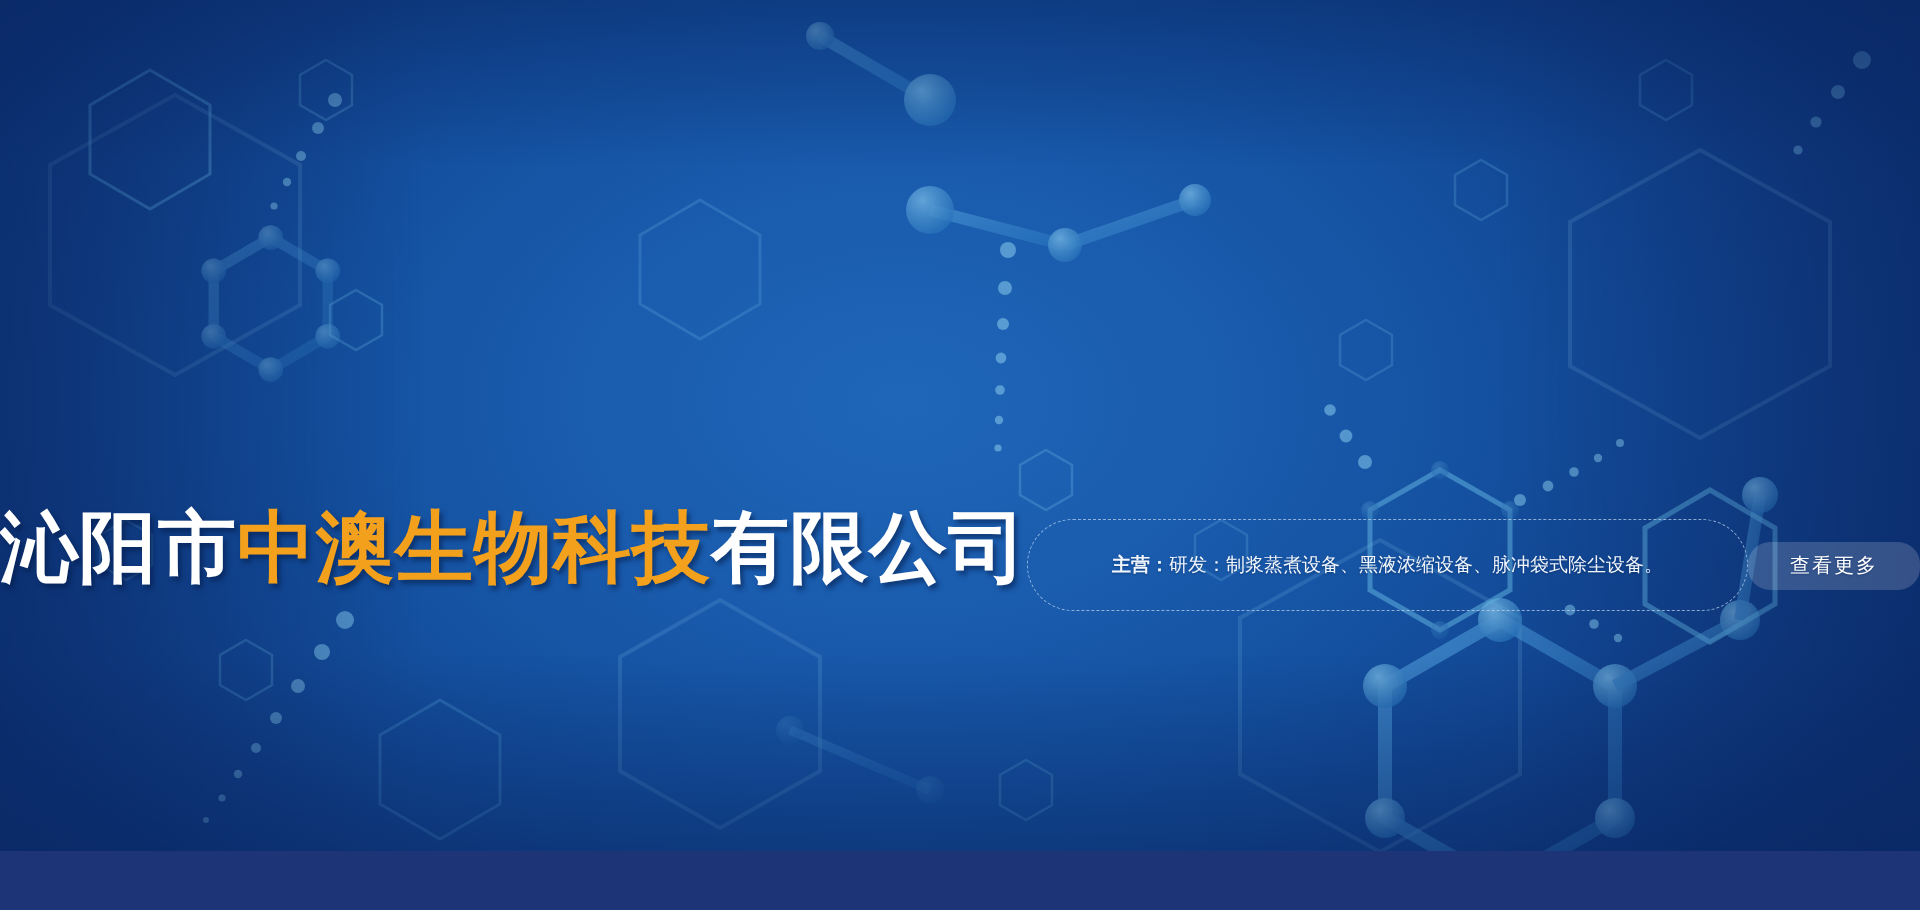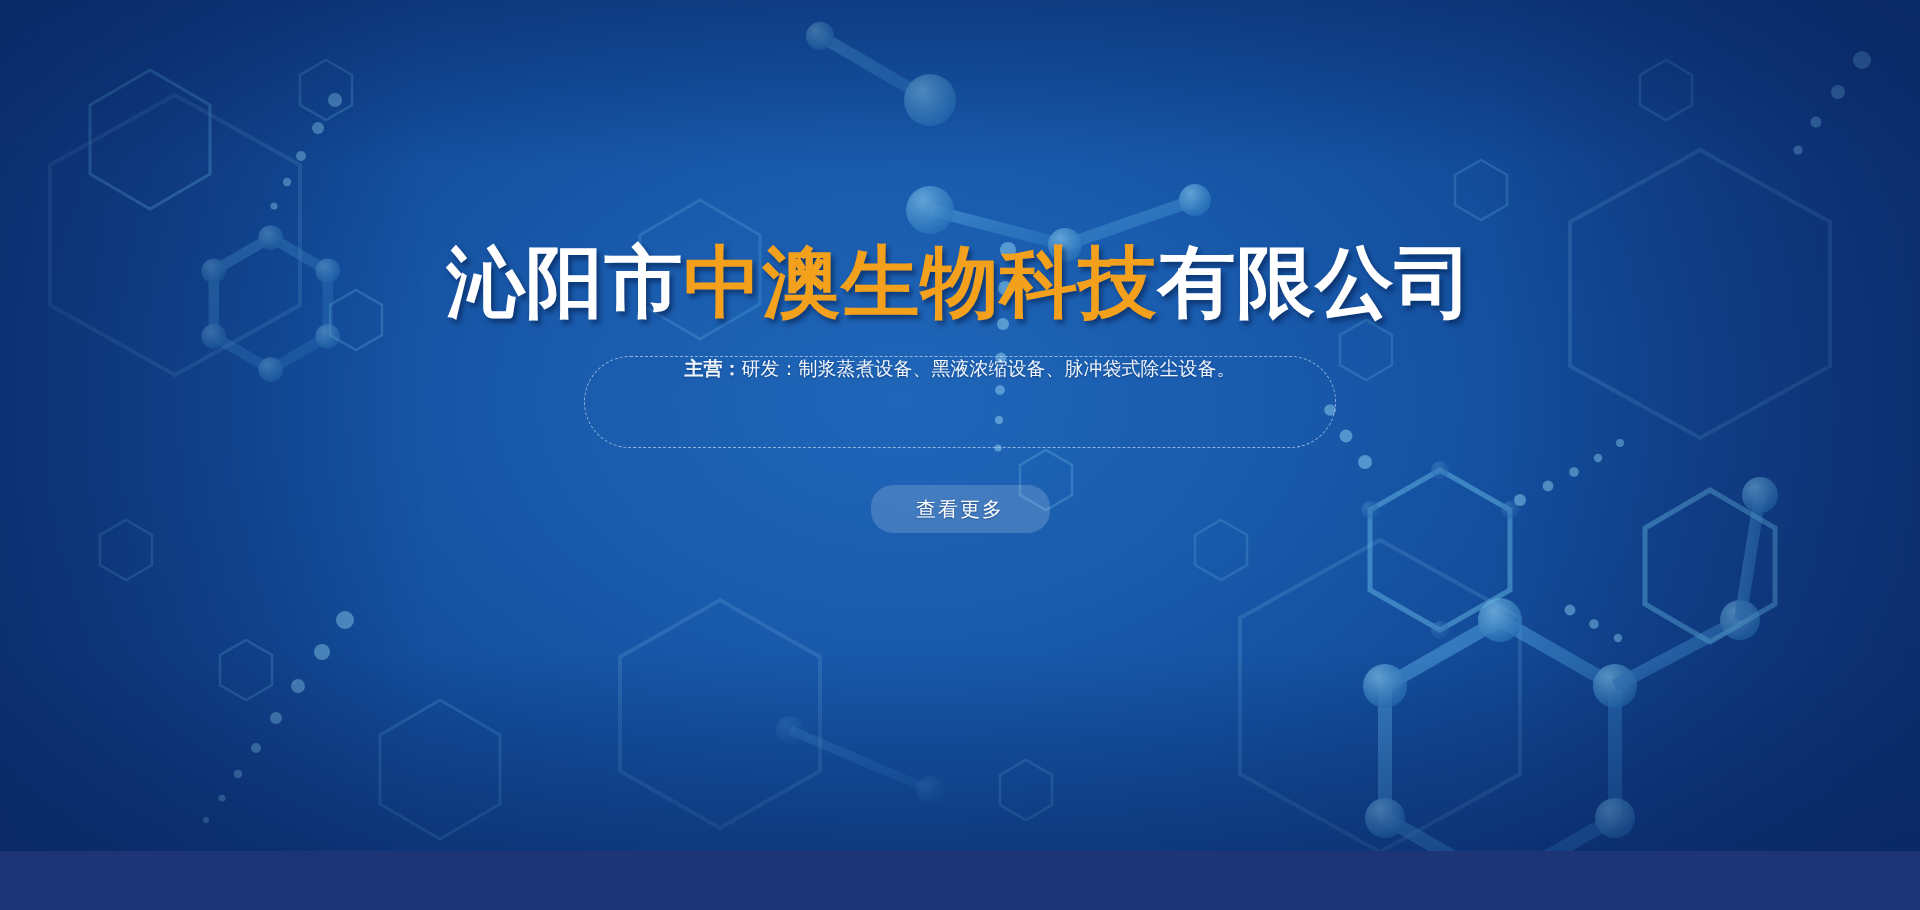--- a/index.html
+++ b/index.html
@@ -54,21 +54,21 @@
   }
 
   
   .content {
     position: absolute;
     left: 0;
     right: 0;
     top: 0;
     height: 851px;
     display: flex;
-    flex-direction: column;
+    flex-direction: row;
     align-items: center;
     justify-content: flex-start;
     padding-top: 243px;
     box-sizing: border-box;
   }
 
   .headline {
     font-size: 78px;
     line-height: 1;
     font-weight: bold;
@@ -83,21 +83,21 @@
   .tagline-box {
     margin-top: 35px;
     width: 752px;
     height: 92px;
     box-sizing: border-box;
     border: 1px dashed rgba(190, 214, 240, .72);
     border-radius: 46px;
     display: flex;
     flex-direction: column;
     align-items: center;
-    justify-content: space-between;
+    justify-content: center;
     gap: 25px;
   }
   .tagline-line {
     color: #f2f7fd;
     font-size: 19px;
     line-height: 1.25;
     white-space: nowrap;
     text-shadow: 0 1px 2px rgba(4, 30, 78, .45);
   }
   .tagline-line .lead { font-weight: bold; }

